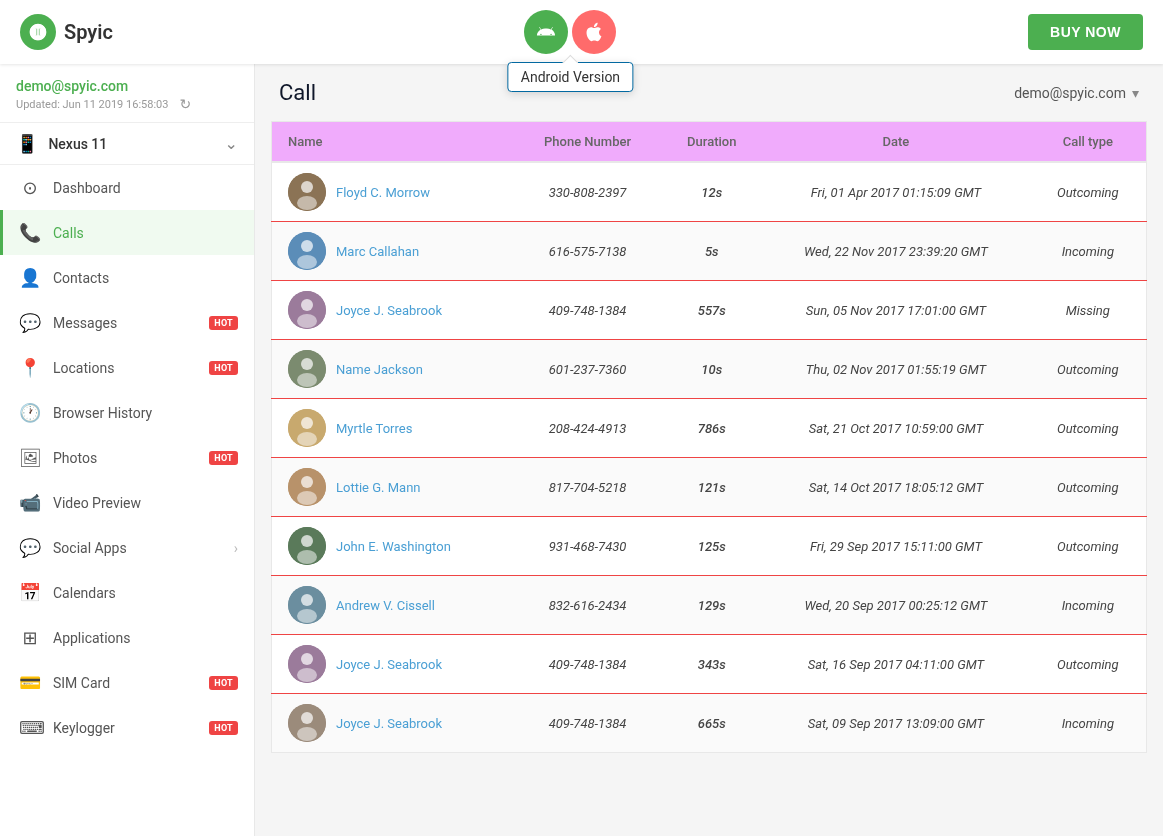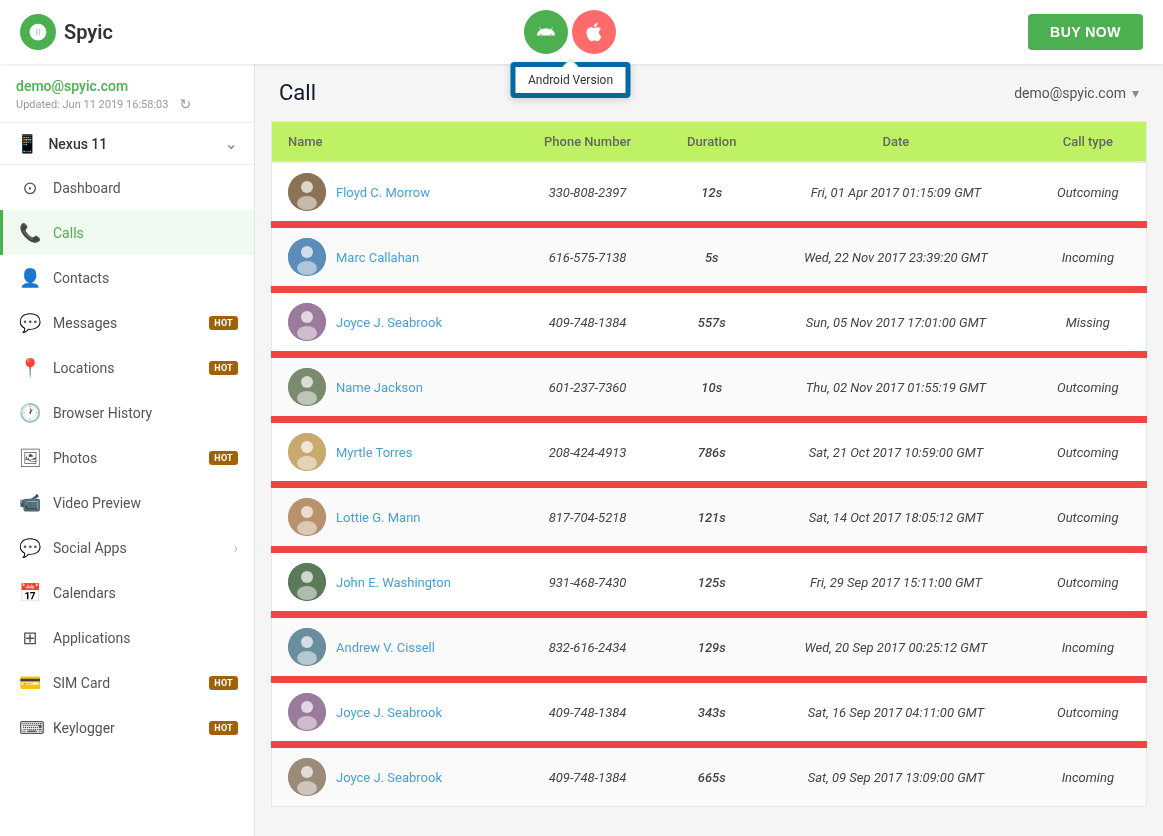--- a/index.html
+++ b/index.html
@@ -22,22 +22,22 @@
     .platform-buttons { display: flex; gap: 4px; align-items: center; flex-direction: column; position: relative; }
     .platform-btn-group { display: flex; gap: 4px; }
     .platform-btn {
       width: 44px; height: 44px; border-radius: 50%; border: none; cursor: pointer;
       display: flex; align-items: center; justify-content: center; font-size: 20px;
     }
     .platform-btn.android { background: #4CAF50; }
     .platform-btn.ios { background: #FF6B6B; }
     .platform-tooltip {
       position: absolute; top: 52px; left: 50%; transform: translateX(-50%);
-      background: #fff; border: 5px solid #0369a1; border-radius: 4px;
-      padding: 6px 12px; font-size: 12px; color: #333; white-space: nowrap;
+      background: #fff; border: 1px solid #0369a1; border-radius: 4px;
+      padding: 6px 12px; font-size: 14px; color: #333; white-space: nowrap;
       box-shadow: 0 2px 8px rgba(0,0,0,0.15); z-index: 200;
     }
     .platform-tooltip::before {
       content: ''; position: absolute; top: -6px; left: 50%; transform: translateX(-50%);
       width: 10px; height: 10px; background: #fff; border-left: 1px solid #ddd;
       border-top: 1px solid #ddd; transform: translateX(-50%) rotate(45deg);
     }
 
     .buy-now-btn {
       background: #4CAF50; color: #fff; border: none; padding: 10px 22px;
@@ -70,45 +70,45 @@
 
     .nav-item {
       display: flex; align-items: center; gap: 12px; padding: 12px 16px;
       cursor: pointer; color: #555; font-size: 14px; transition: background 0.15s;
       border-left: 3px solid transparent;
     }
     .nav-item.active { color: #4CAF50; border-left-color: #4CAF50; background: #f0faf0; }
     .nav-item .nav-icon { font-size: 18px; width: 22px; text-align: center; flex-shrink: 0; }
     .nav-item .nav-label { flex: 1; }
     .badge-hot {
-      background: #a16207; color: #fff; font-size: 9px; font-weight: 700;
+      background: #ef4444; color: #fff; font-size: 9px; font-weight: 700;
       padding: 2px 5px; border-radius: 3px; margin-left: 4px; letter-spacing: 0.3px;
     }
     .nav-item .chevron-right { color: #bbb; font-size: 14px; margin-left: auto; }
 
     
     .content { flex: 1; overflow: hidden; display: flex; flex-direction: column; }
 
     .content-header {
       display: flex; align-items: center; justify-content: space-between;
       padding: 16px 24px; background: #f5f5f5;
     }
     .page-title { font-size: 22px; color: #0f172a; font-weight: 400; }
     .user-menu { display: flex; align-items: center; gap: 6px; font-size: 14px; color: #555; cursor: pointer; }
     .user-menu-chevron { color: #888; }
 
     .table-container { flex: 1; overflow-y: auto; padding: 0 16px 16px; }
     .call-table { width: 100%; background: #fff; border: 1px solid #e8e8e8; border-radius: 4px; border-collapse: collapse; }
     .call-table thead tr { border-bottom: 2px solid #e8e8e8; }
     .call-table th {
       padding: 12px 16px; text-align: left; font-size: 13px; color: #666;
-      font-weight: 500; background: #bef264;
+      font-weight: 500; background: #f0abfc;
     }
     .call-table th.center { text-align: center; }
-    .call-table td { padding: 10px 16px; font-size: 13px; color: #444; border-bottom: 7px solid #ef4444; }
+    .call-table td { padding: 10px 16px; font-size: 13px; color: #444; border-bottom: 1px solid #ef4444; }
     .call-table td.center { text-align: center; font-style: italic; }
     .call-table tr:last-child td { border-bottom: none; }
     .call-table tr:nth-child(even) { background: #fafafa; }
 
     .contact-cell { display: flex; align-items: center; gap: 10px; }
     .avatar {
       width: 38px; height: 38px; border-radius: 50%; overflow: hidden;
       flex-shrink: 0; background: #ddd; display: flex; align-items: center; justify-content: center;
     }
     .contact-name { color: #4a9fd4; font-weight: 400; }

